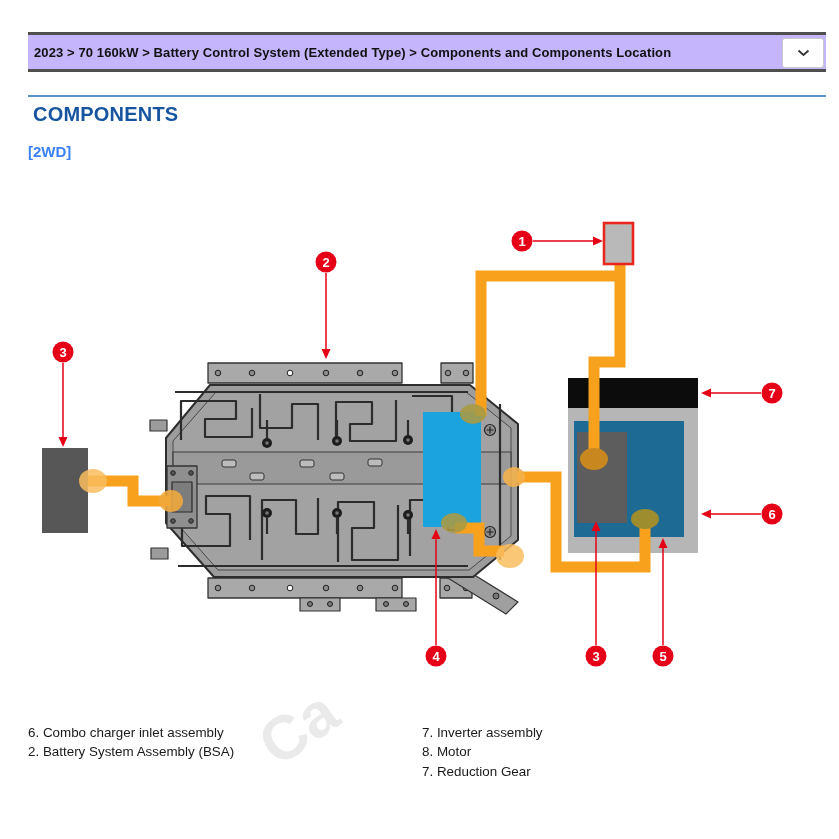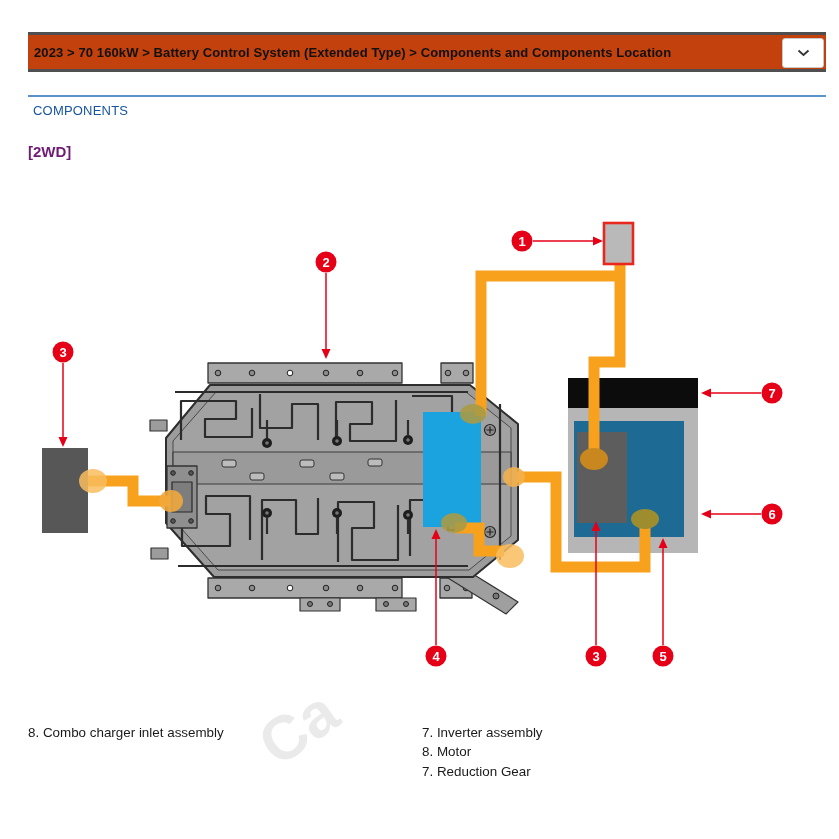--- a/index.html
+++ b/index.html
@@ -1,27 +1,27 @@
 <!DOCTYPE html>
 <html><head>
 <meta charset="utf-8">
 <style>
   html,body{margin:0;padding:0;background:#fff;}
   body{width:839px;height:839px;position:relative;overflow:hidden;
        font-family:"Liberation Sans","DejaVu Sans",sans-serif;color:#111;}
   
   .crumbbar{position:absolute;left:28px;top:32px;width:798px;height:34px;
     border-top:3px solid #4f4f4f;border-bottom:3px solid #4f4f4f;
-    display:flex;align-items:center;background:#c2410c;}
+    display:flex;align-items:center;background:#c4b5fd;}
   .crumbtext{font-size:13px;font-weight:bold;padding-left:6px;white-space:nowrap;letter-spacing:.1px;}
   .ddbtn{position:absolute;right:2px;top:3px;width:40px;height:28px;background:#fff;
     border:1px solid #c9c9c9;border-radius:3px;display:flex;align-items:center;justify-content:center;cursor:pointer;}
   .bluerule{position:absolute;left:28px;top:95px;width:798px;height:2px;background:#5b93c8;}
-  .sectitle{position:absolute;left:33px;top:103px;font-size:13px;font-weight:normal;color:#17549f;letter-spacing:.2px;}
-  .variant{position:absolute;left:28px;top:143px;font-size:15px;font-weight:bold;color:#701a75;}
+  .sectitle{position:absolute;left:33px;top:103px;font-size:20px;font-weight:bold;color:#17549f;letter-spacing:.2px;}
+  .variant{position:absolute;left:28px;top:143px;font-size:15px;font-weight:bold;color:#3b82f6;}
   
   .diagram{position:absolute;left:0;top:0;width:839px;height:839px;}
   
   .legend-col{position:absolute;top:723px;font-size:13.4px;line-height:19.3px;color:#1a1a1a;}
   .legend-left{left:28px;}
   .legend-right{left:422px;}
   .callout-num{font:bold 13px "Liberation Sans","DejaVu Sans",sans-serif;fill:#fff;}
   .wm{opacity:.08;}
 </style>
 </head>
@@ -237,19 +237,20 @@
       <polygon points="701,393 711,388.5 711,397.5" fill="#e60017"></polygon>
       <circle cx="772" cy="393" r="10.5" fill="#e60017"></circle>
       <text class="callout-num" x="772" y="397.7" text-anchor="middle">7</text>
     </g>
   </g>
 
   <text class="wm" x="278" y="768" font-size="62" font-weight="bold" fill="#000" transform="rotate(-35 278 768)">Ca</text>
 </svg>
 
 <div class="legend-col legend-left">
-  <div>8. Combo charger inlet assembly</div>
+  <div>6. Combo charger inlet assembly</div>
+  <div>2. Battery System Assembly (BSA)</div>
 </div>
 <div class="legend-col legend-right">
   <div>7. Inverter assembly</div>
   <div>8. Motor</div>
   <div>7. Reduction Gear</div>
 </div>
 
 </body></html>

